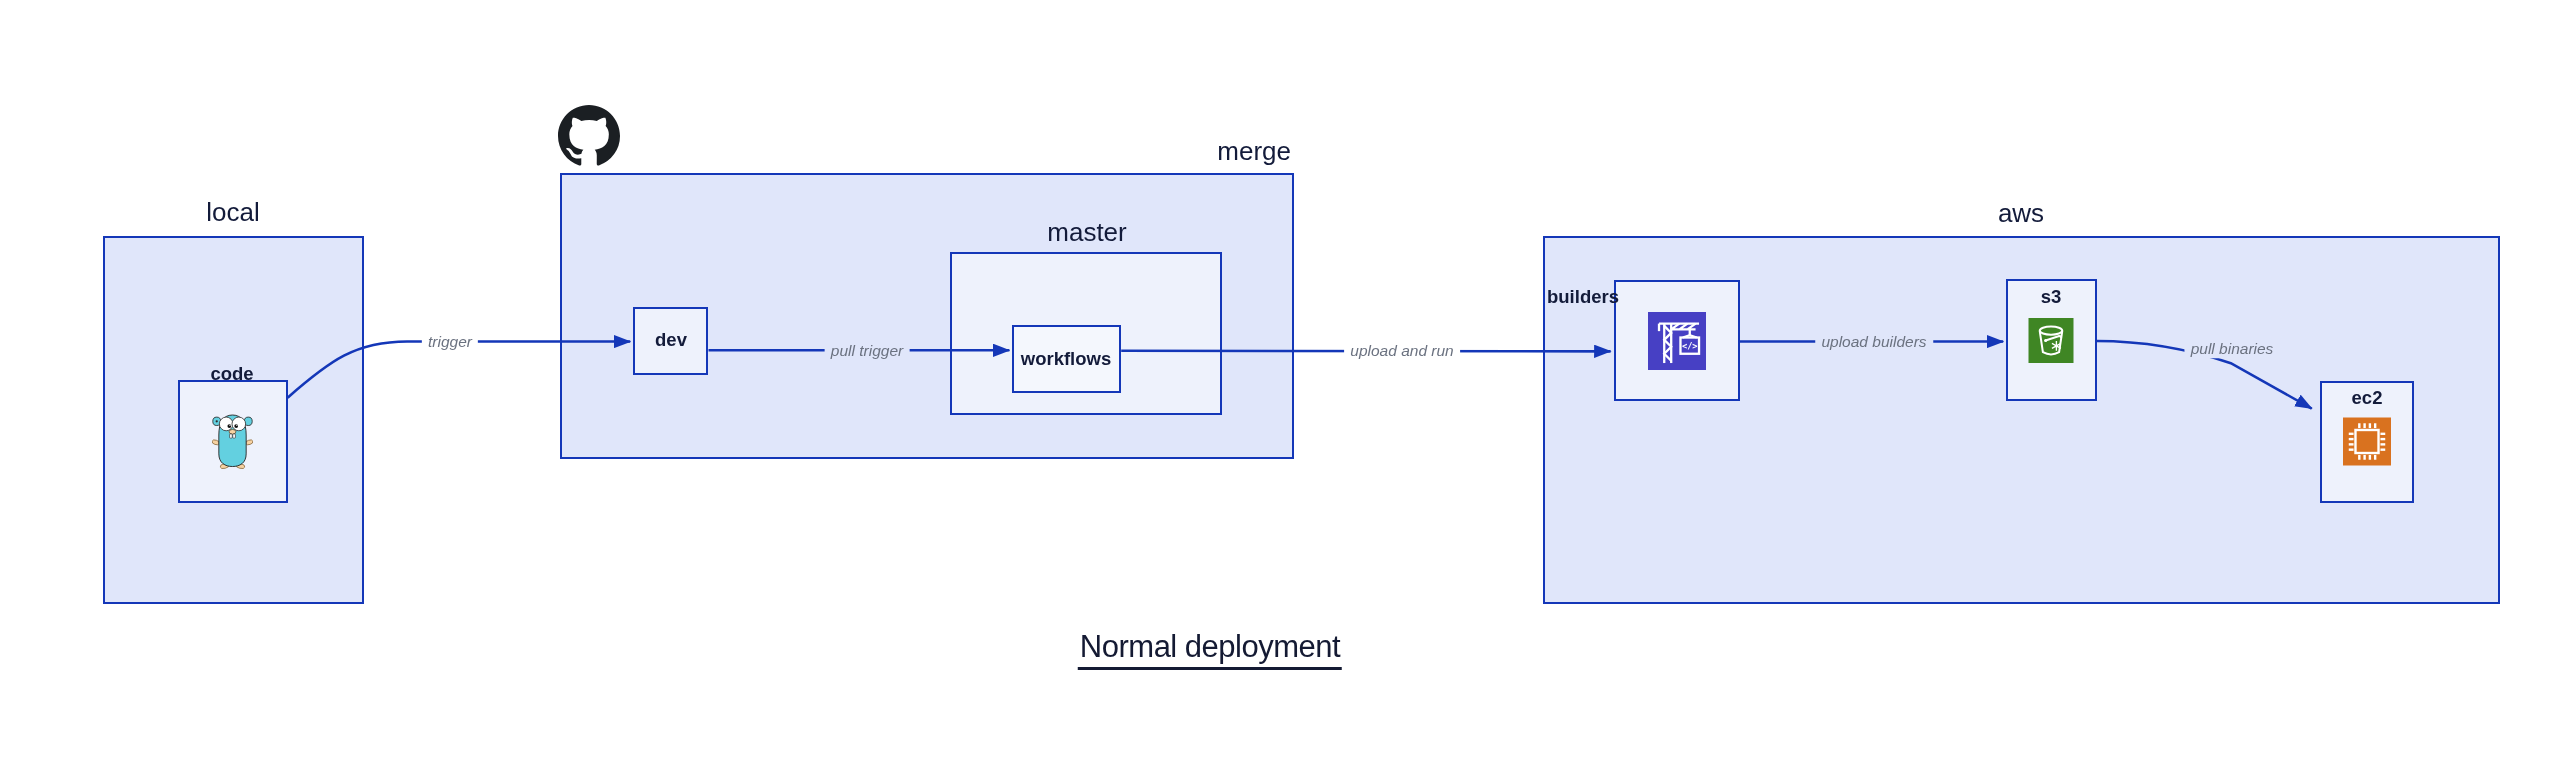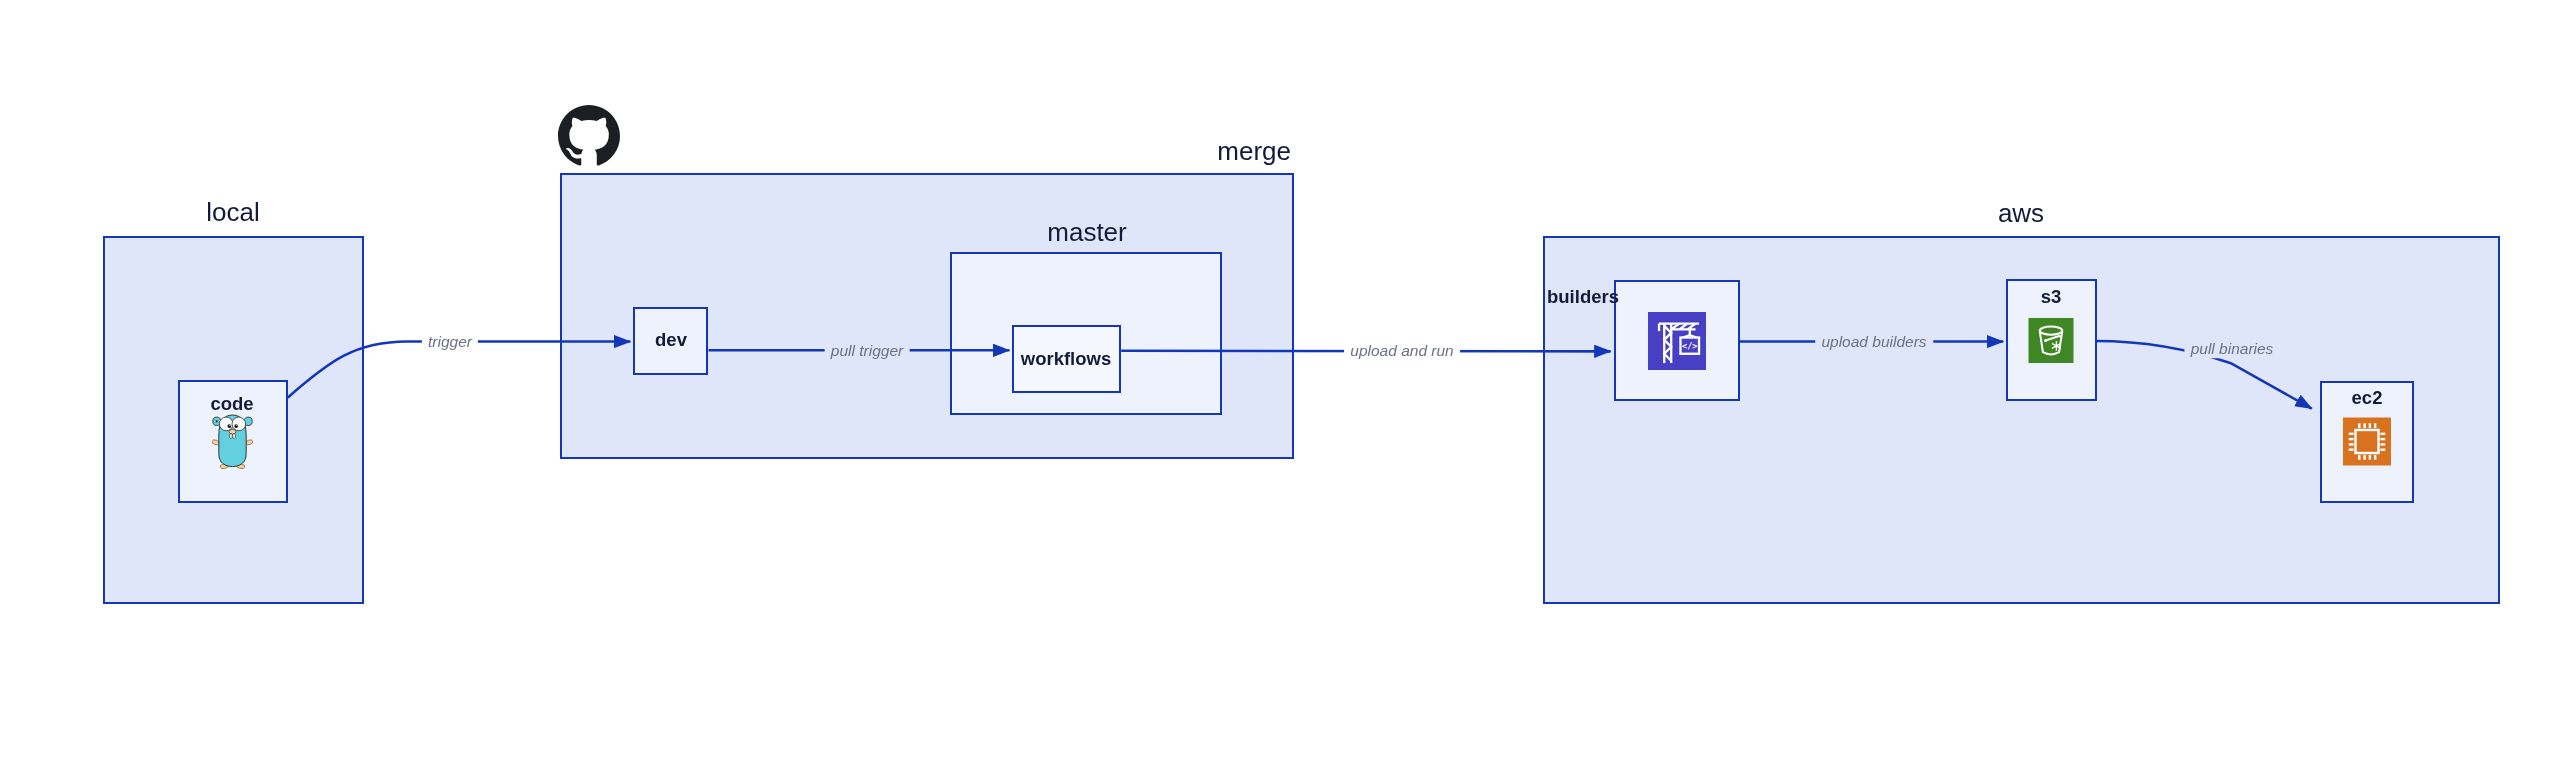--- a/index.html
+++ b/index.html
@@ -41,21 +41,21 @@
   <span class="group-label center-x" style="left:1069px;top:218px;margin-left:18px;">master</span>
   <span class="group-label center-x" style="left:2021px;top:199px;">aws</span>
 
   <div class="node" style="left:178px;top:380px;width:110px;height:123px;"></div>
   <div class="node" style="left:633px;top:307px;width:75px;height:68px;"></div>
   <div class="node lighter" style="left:1012px;top:325px;width:109px;height:68px;"></div>
   <div class="node" style="left:1614px;top:280px;width:126px;height:121px;"></div>
   <div class="node" style="left:2006px;top:279px;width:91px;height:122px;"></div>
   <div class="node" style="left:2320px;top:381px;width:94px;height:122px;"></div>
 
-  <span class="node-label center-x" style="left:232px;top:394px;">code</span>
+  <span class="node-label center-x" style="left:232px;top:364px;">code</span>
   <span class="node-label center-x" style="left:671px;top:330px;">dev</span>
   <span class="node-label center-x" style="left:1066px;top:349px;">workflows</span>
   <span class="node-label center-x" style="left:1583px;top:287px;">builders</span>
   <span class="node-label center-x" style="left:2051px;top:287px;">s3</span>
   <span class="node-label center-x" style="left:2367px;top:388px;">ec2</span>
 
   <svg class="icon-abs" style="left:558px;top:105px;" width="62" height="62" viewBox="0 0 16 16">
     <path fill="#1b1f23" d="M8 0C3.58 0 0 3.58 0 8c0 3.54 2.29 6.53 5.47 7.59.4.07.55-.17.55-.38 0-.19-.01-.82-.01-1.49-2.01.37-2.53-.49-2.69-.94-.09-.23-.48-.94-.82-1.13-.28-.15-.68-.52-.01-.53.63-.01 1.08.58 1.23.82.72 1.21 1.87.87 2.33.66.07-.52.28-.87.51-1.07-1.78-.2-3.64-.89-3.64-3.95 0-.87.31-1.59.82-2.15-.08-.2-.36-1.02.08-2.12 0 0 .67-.21 2.2.82.64-.18 1.32-.27 2-.27s1.36.09 2 .27c1.53-1.04 2.2-.82 2.2-.82.44 1.1.16 1.92.08 2.12.51.56.82 1.27.82 2.15 0 3.07-1.87 3.75-3.65 3.95.29.25.54.73.54 1.48 0 1.07-.01 1.93-.01 2.2 0 .21.15.46.55.38A8.013 8.013 0 0 0 16 8c0-4.42-3.58-8-8-8z"></path>
   </svg>
 
@@ -145,15 +145,16 @@
       <path d="M4069 662 C4170 662 4258 681 4330 705 L4487 793" marker-end="url(#arrowhead)"></path>
     </g>
   </svg>
 
   <span class="edge-label on-white" style="left:450px;top:342px;">trigger</span>
   <span class="edge-label on-blue" style="left:867px;top:351px;">pull trigger</span>
   <span class="edge-label on-white" style="left:1374px;top:351px;margin-left:28px;">upload and run</span>
   <span class="edge-label on-blue" style="left:1874px;top:342px;">upload builders</span>
   <span class="edge-label on-blue" style="left:2216px;top:349px;margin-left:16px;">pull binaries</span>
 
+  <div id="diagram-title">Normal deployment</div>
 
 </div>
 
 
 </body></html>

